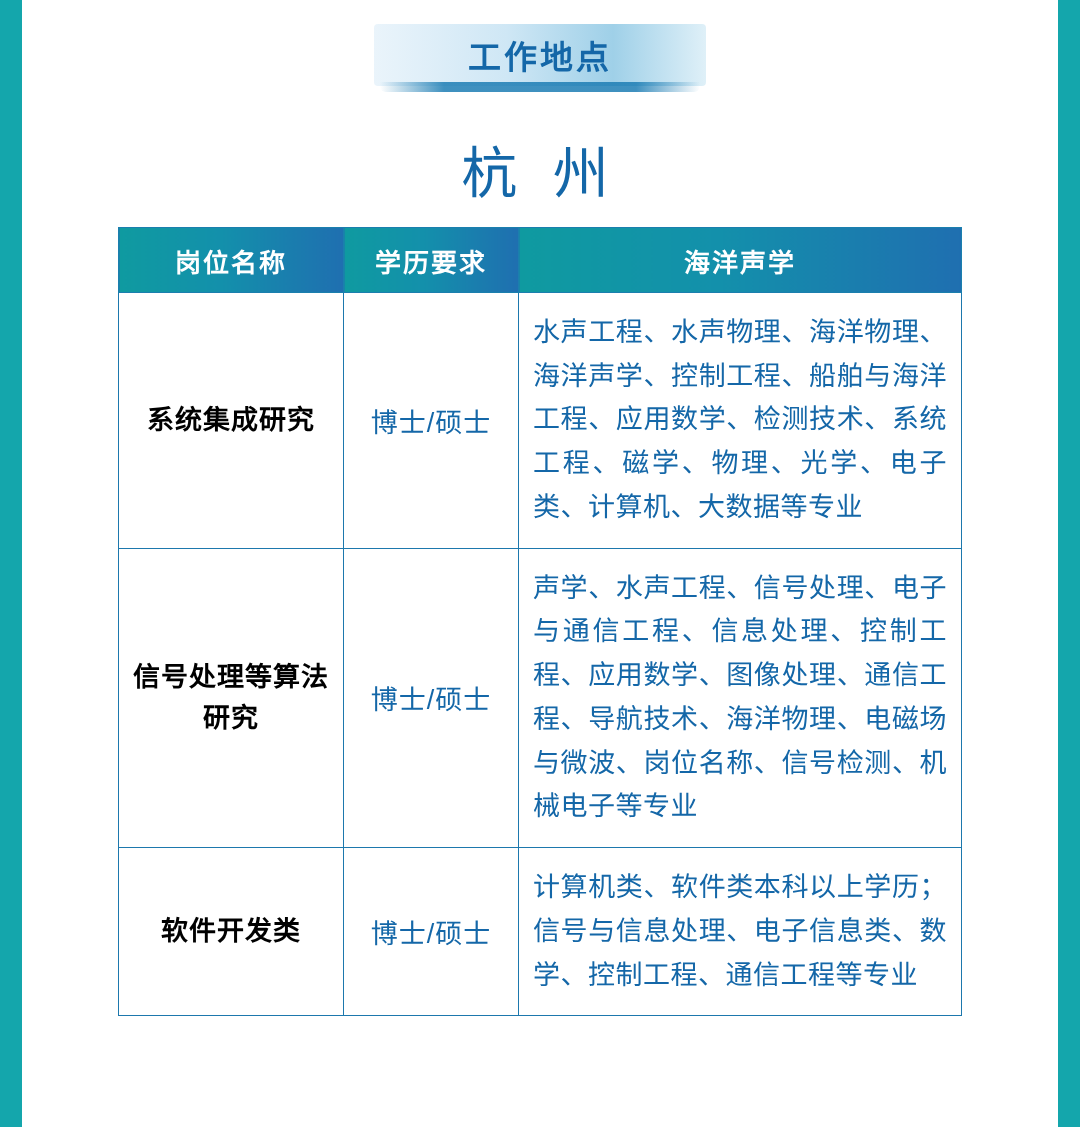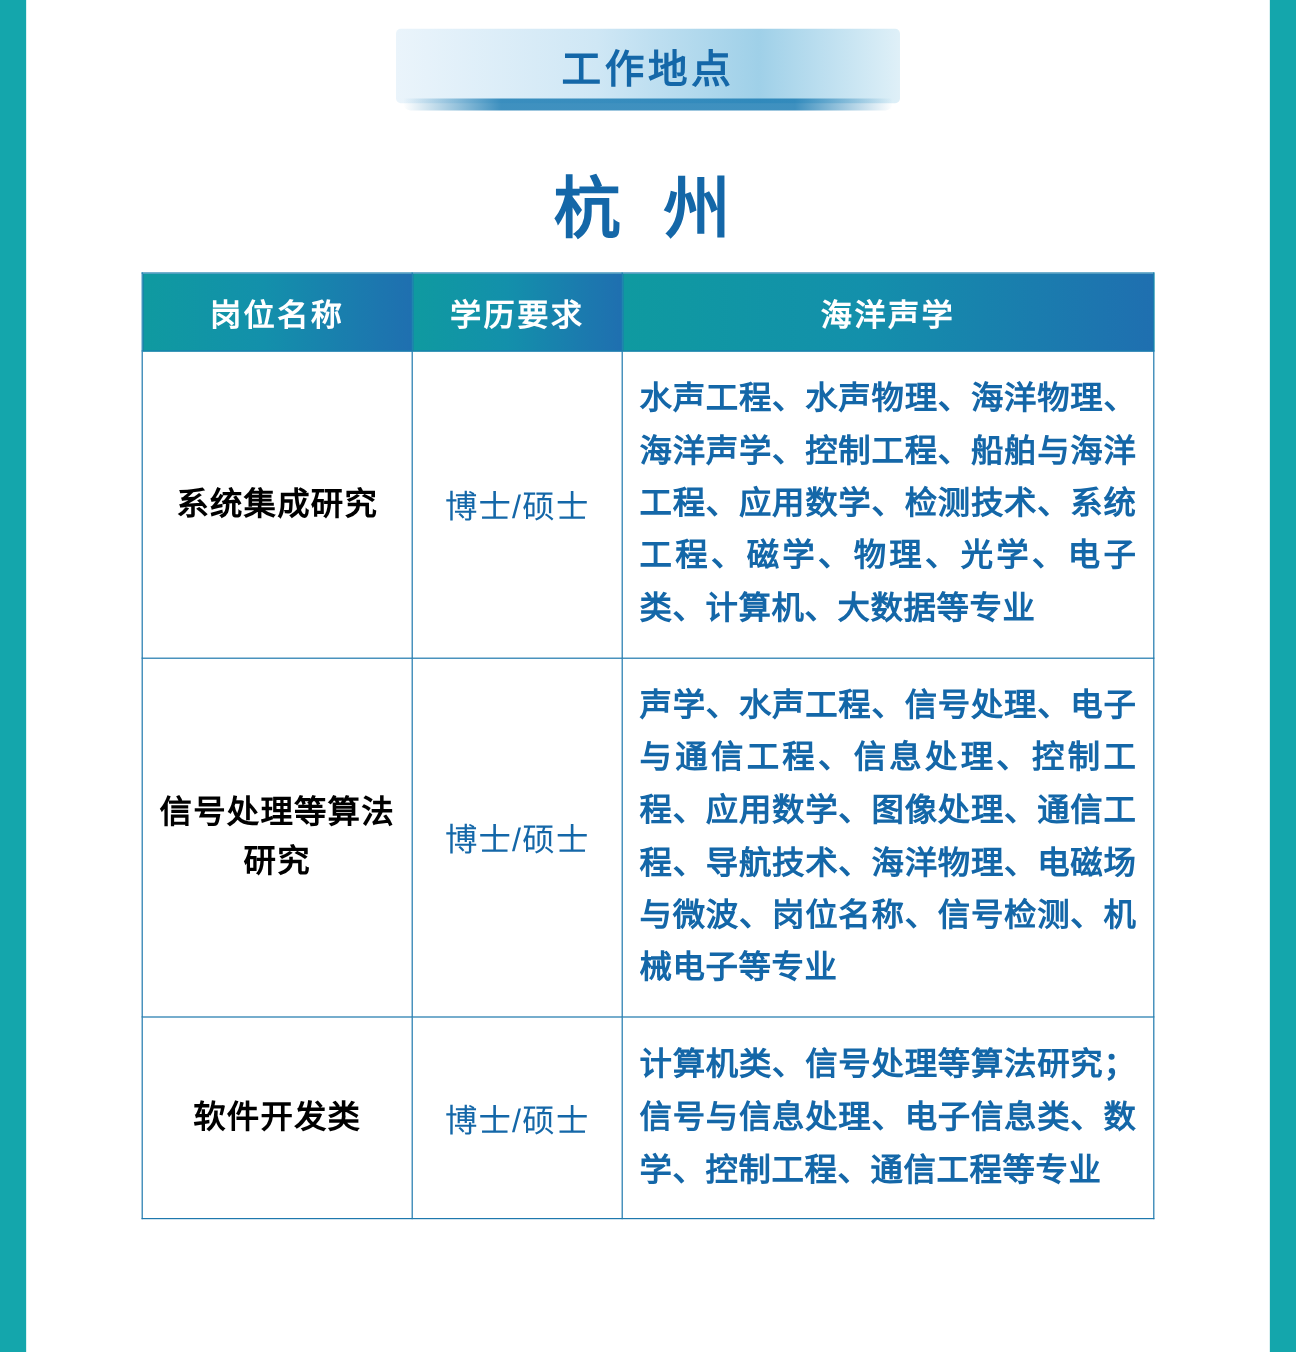--- a/index.html
+++ b/index.html
@@ -37,21 +37,21 @@
     overflow: hidden;
   }
 
   
   .banner-wrap {
     display: flex;
     justify-content: center;
   }
   .banner {
     position: relative;
-    width: 420px;
+    width: 332px;
     height: 62px;
     background: linear-gradient(90deg, #eaf4fb 0%, #cfe7f5 40%, #9fd0e8 72%, #dff0f8 100%);
     border-radius: 4px;
     display: flex;
     align-items: center;
     justify-content: center;
   }
   .banner .banner-text {
     font-size: 33px;
     font-weight: bold;
@@ -68,21 +68,21 @@
     background: linear-gradient(90deg, rgba(28,125,180,0) 0%, #1d7db4 20%, #1d7db4 80%, rgba(28,125,180,0) 100%);
     border-radius: 0 0 6px 6px;
     opacity: .85;
   }
 
   .banner-loc { margin-top: 24px; }
 
   .location-name {
     text-align: center;
     font-size: 56px;
-    font-weight: bold;
+    font-weight: normal;
     color: #1467a8;
     letter-spacing: 10px;
     margin-top: 42px;
   }
 
   .banner-job { margin-top: 78px; }
 
   
   .table-wrap {
     margin: 18px auto 0 auto;
@@ -127,21 +127,20 @@
     letter-spacing: 1px;
   }
   .cell-major {
     font-size: 27px;
     color: #1467a8;
     line-height: 1.62;
     letter-spacing: 0.5px;
     text-align: justify;
     padding-left: 22px;
     padding-right: 22px;
-    font-weight: bold;
   }
 </style>
 </head>
 <body>
 
 <div class="page-frame-left"></div>
 <div class="page-frame-right"></div>
 
 <div class="page-inner">
 
@@ -175,19 +174,19 @@
           <td class="cell-major">水声工程、水声物理、海洋物理、海洋声学、控制工程、船舶与海洋工程、应用数学、检测技术、系统工程、磁学、物理、光学、电子类、计算机、大数据等专业</td>
         </tr>
         <tr>
           <td class="cell-name">信号处理等算法研究</td>
           <td class="cell-edu">博士/硕士</td>
           <td class="cell-major">声学、水声工程、信号处理、电子与通信工程、信息处理、控制工程、应用数学、图像处理、通信工程、导航技术、海洋物理、电磁场与微波、岗位名称、信号检测、机械电子等专业</td>
         </tr>
         <tr>
           <td class="cell-name">软件开发类</td>
           <td class="cell-edu">博士/硕士</td>
-          <td class="cell-major">计算机类、信号处理等算法研究；信号与信息处理、电子信息类、数学、控制工程、通信工程等专业</td>
+          <td class="cell-major">计算机类、软件类本科以上学历；信号与信息处理、电子信息类、数学、控制工程、通信工程等专业</td>
         </tr>
       </tbody>
     </table>
   </div>
 
 </div>
 
 </body></html>

